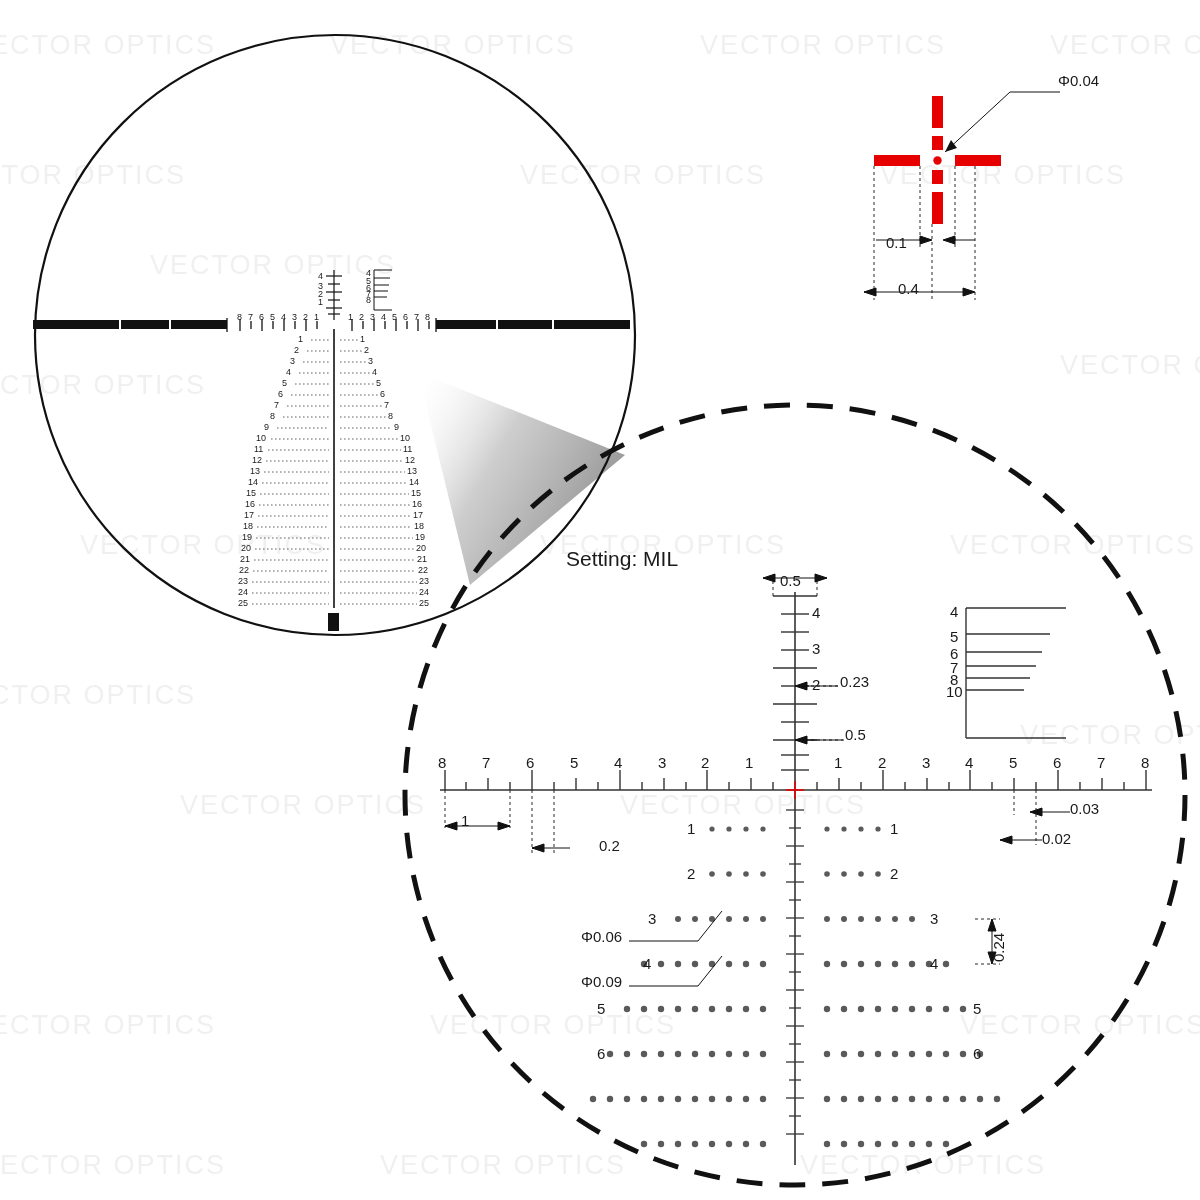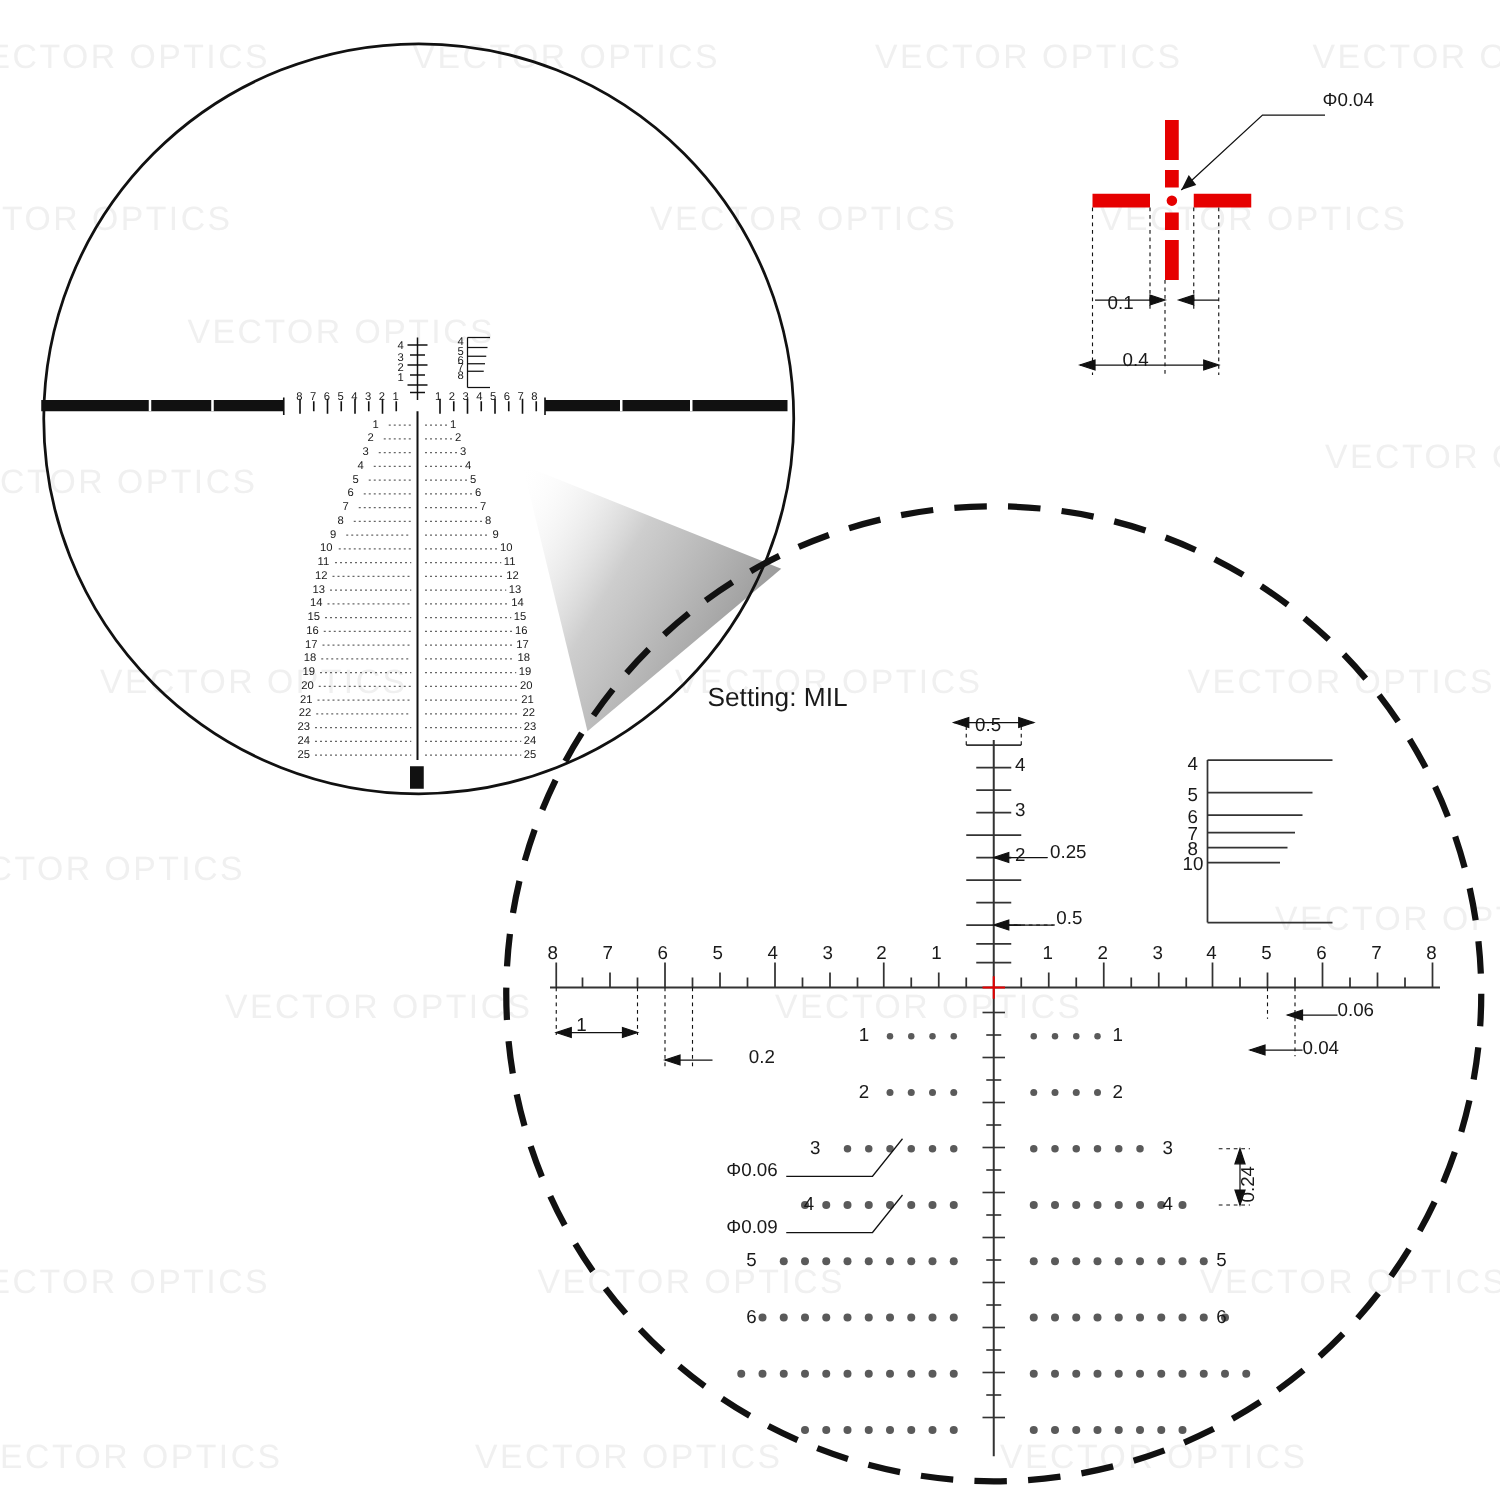--- a/index.html
+++ b/index.html
@@ -634,23 +634,23 @@
   <div class="label lbl-md" style="left:973px;top:1045px;">6</div>
 
   <div class="label lbl-md" style="left:950px;top:603px;">4</div>
   <div class="label lbl-md" style="left:950px;top:628px;">5</div>
   <div class="label lbl-md" style="left:950px;top:645px;">6</div>
   <div class="label lbl-md" style="left:950px;top:659px;">7</div>
   <div class="label lbl-md" style="left:950px;top:671px;">8</div>
   <div class="label lbl-md" style="left:946px;top:683px;">10</div>
 
   <div class="label lbl-md" style="left:780px;top:572px;">0.5</div>
-  <div class="label lbl-md" style="left:840px;top:673px;">0.25</div>
+  <div class="label lbl-md" style="left:840px;top:673px;">0.23</div>
   <div class="label lbl-md" style="left:845px;top:726px;">0.5</div>
   <div class="label lbl-md" style="left:461px;top:812px;">1</div>
   <div class="label lbl-md" style="left:599px;top:837px;">0.2</div>
-  <div class="label lbl-md" style="left:1070px;top:800px;">0.06</div>
-  <div class="label lbl-md" style="left:1042px;top:830px;">0.04</div>
+  <div class="label lbl-md" style="left:1070px;top:800px;">0.03</div>
+  <div class="label lbl-md" style="left:1042px;top:830px;">0.02</div>
   <div class="label lbl-md" style="left:581px;top:928px;">Φ0.06</div>
   <div class="label lbl-md" style="left:581px;top:973px;">Φ0.09</div>
   <div class="label lbl-md rot" style="left:990px;top:962px;">0.24</div>
 
 </div>
 
 </body></html>

